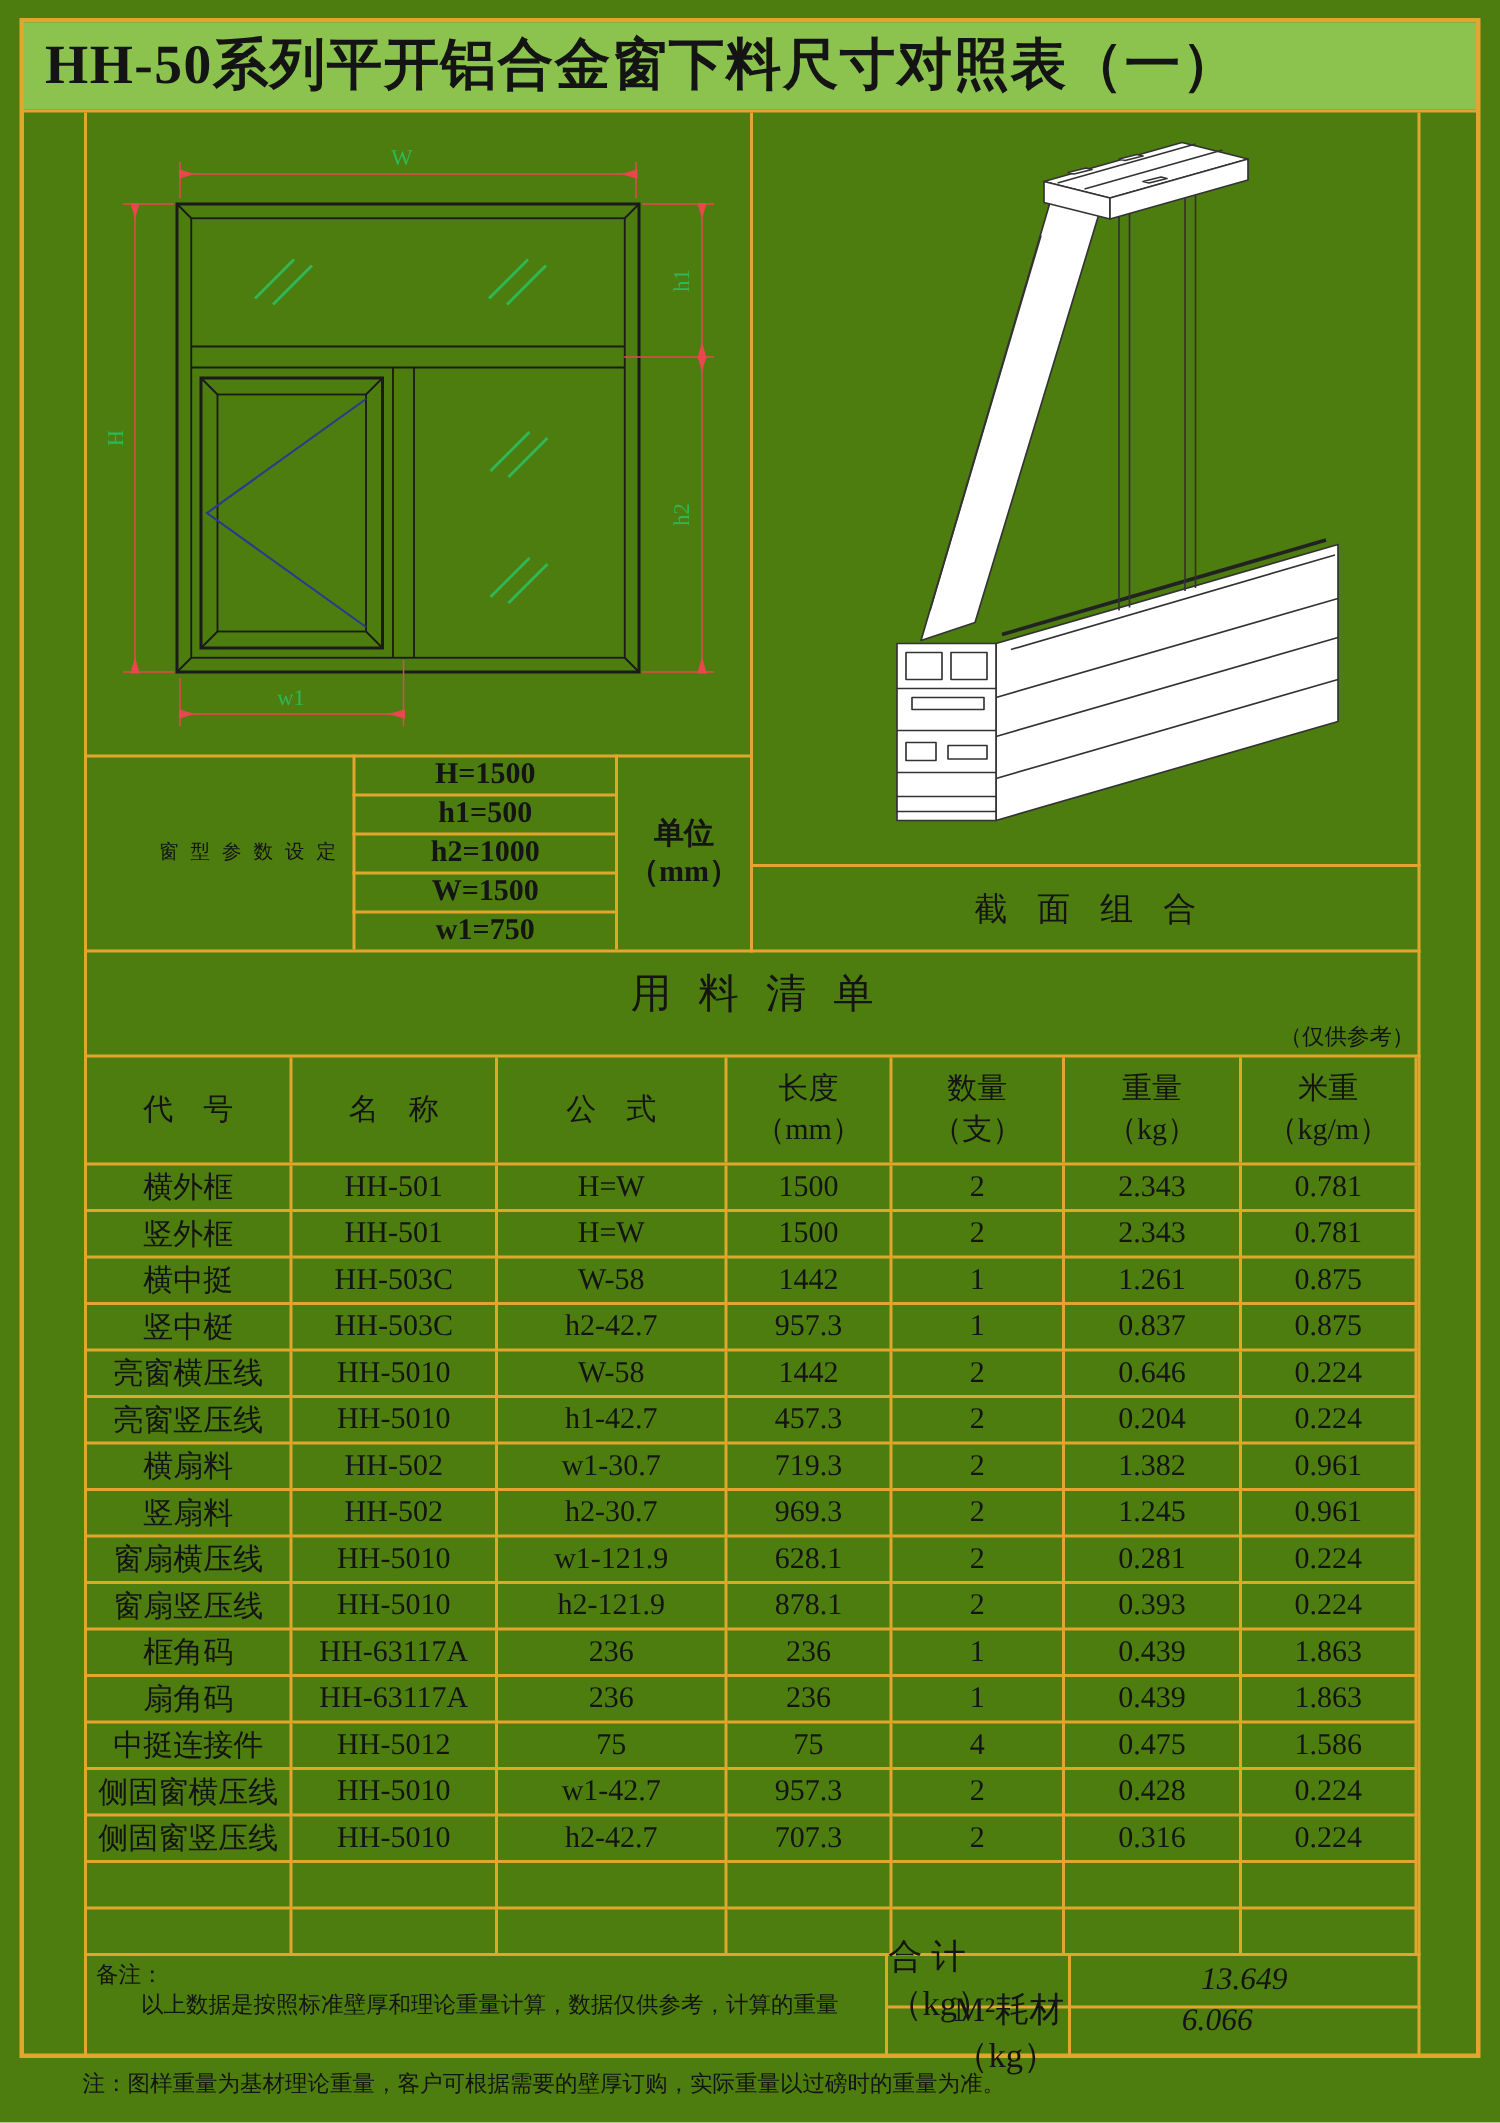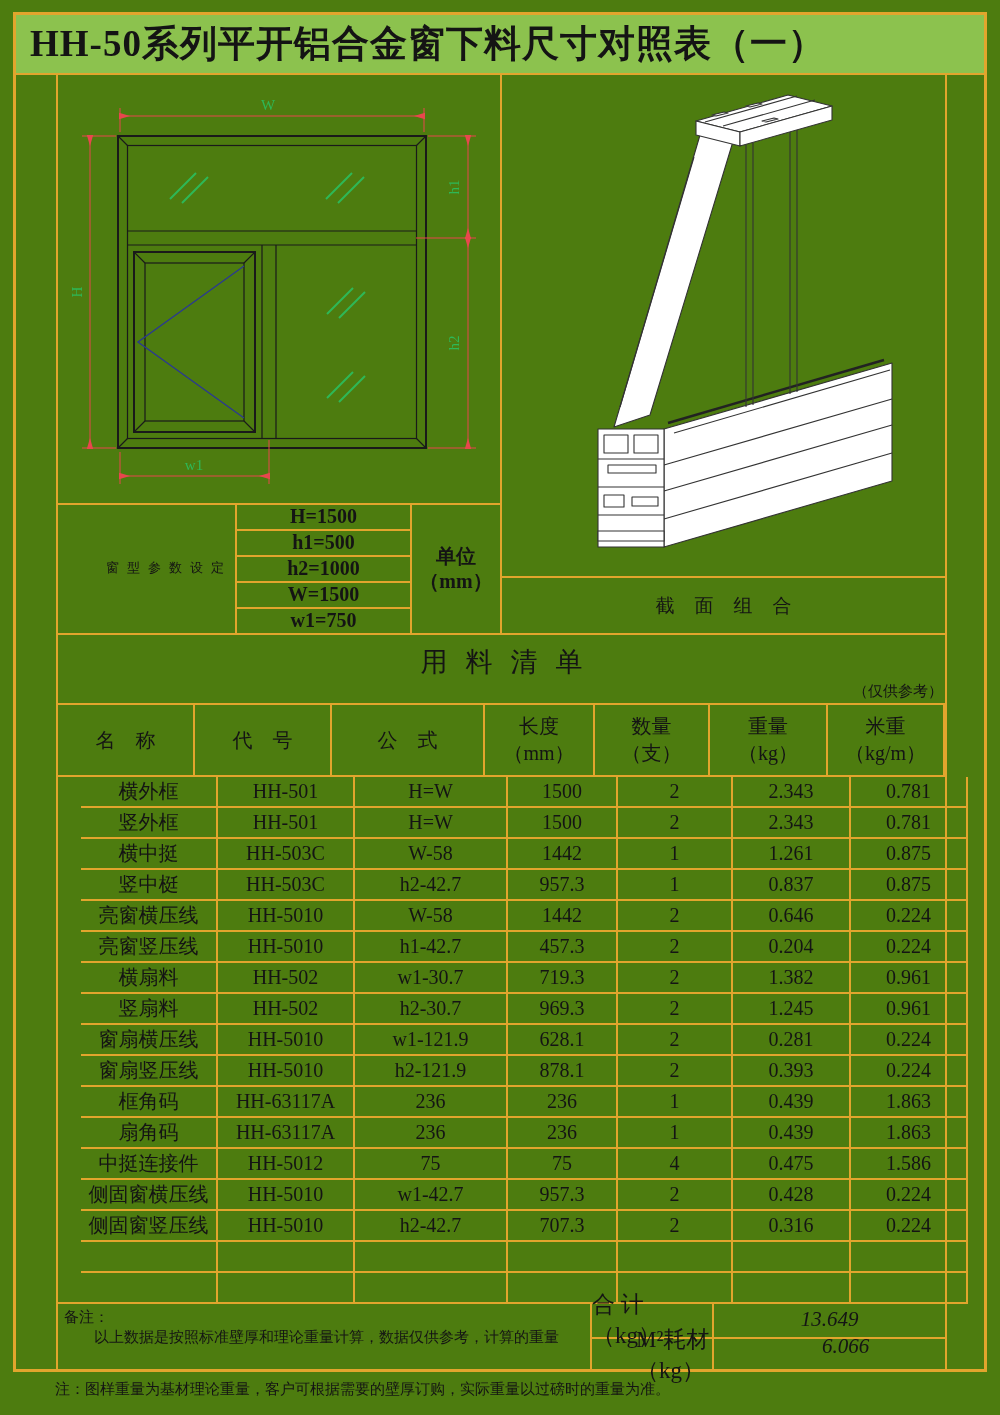--- a/index.html
+++ b/index.html
@@ -23,29 +23,29 @@
   .band .t{font-size:37px;font-weight:bold;line-height:57px;padding-left:14px;letter-spacing:1px;white-space:nowrap;}
   
   .hl{position:absolute;height:2px;background:var(--c-border);}
   .vl{position:absolute;width:2px;background:var(--c-border);}
   
   .cell{position:absolute;display:flex;align-items:center;justify-content:center;box-sizing:border-box;}
   .param-group{left:58px;top:503px;width:214px;height:130px;font-size:13px;letter-spacing:8px;text-indent:8px;text-align:center;}
   .param-values{position:absolute;left:237px;top:503px;width:173px;height:130px;display:grid;grid-auto-rows:26px;}
   .param-row{display:flex;align-items:center;justify-content:center;font-size:20px;font-weight:bold;}
   .unit-cell{left:412px;top:503px;width:88px;height:132px;flex-direction:column;font-size:20px;font-weight:bold;line-height:25px;justify-content:center;}
-  .xsec-caption{left:502px;top:578px;width:443px;height:55px;font-size:19px;letter-spacing:20px;text-indent:20px;}
+  .xsec-caption{left:502px;top:578px;width:443px;height:55px;font-size:22px;letter-spacing:20px;text-indent:20px;}
   .bom-title{left:58px;top:640px;width:887px;height:44px;font-size:27px;letter-spacing:18px;text-indent:18px;}
   .ref-note{position:absolute;left:58px;top:682px;width:885px;text-align:right;font-size:15px;}
   .bom-header{position:absolute;left:58px;top:705px;width:887px;height:70px;display:grid;
     grid-template-columns:137px 137px 153px 110px 115px 118px 117px;}
   .bom-hcell{display:flex;flex-direction:column;align-items:center;justify-content:center;
     border-right:2px solid var(--c-border);box-sizing:border-box;font-size:20px;line-height:27px;}
   .bom-rows{position:absolute;left:58px;top:777px;width:887px;height:527px;display:grid;
-    grid-template-columns:137px 137px 153px 110px 115px 118px 117px;grid-auto-rows:31px;padding-left:23px;}
+    grid-template-columns:137px 137px 153px 110px 115px 118px 117px;grid-auto-rows:31px;}
   .bom-cell{display:flex;align-items:center;justify-content:center;box-sizing:border-box;
     border-right:2px solid var(--c-border);border-bottom:2px solid var(--c-border);
     font-size:20px;white-space:nowrap;}
   .remarks{position:absolute;left:64px;top:1307px;width:522px;font-size:15px;line-height:20px;}
   .remarks .ind{text-indent:2em;}
   .sum-label{font-size:23px;}
   .sum-value{font-size:21px;font-style:italic;}
   .footnote{position:absolute;left:55px;top:1380px;width:910px;font-size:15px;}
   
   svg{position:absolute;overflow:visible;}
@@ -180,24 +180,24 @@
     <polygon class="ln" points="212,38 224,35 228,36 216,39"></polygon>
     <polygon class="ln" points="246,29 258,26 262,27 250,30"></polygon>
     <polygon class="ln" points="262,44 274,41 278,42 266,45"></polygon>
   </svg>
   <div class="cell xsec-caption">截面组合</div>
 
   <div class="cell bom-title">用料清单</div>
   <div class="ref-note">（仅供参考）</div>
   <div class="bom-header">
       <div class="bom-hcell">
+        <div>代　号</div>
+      </div>
+      <div class="bom-hcell">
         <div>名　称</div>
-      </div>
-      <div class="bom-hcell">
-        <div>代　号</div>
       </div>
       <div class="bom-hcell">
         <div>公　式</div>
       </div>
       <div class="bom-hcell">
         <div>长度</div>
         <div>（mm）</div>
       </div>
       <div class="bom-hcell">
         <div>数量</div>
@@ -334,17 +334,17 @@
       <div class="bom-cell"></div>
     </div>
 
   <div class="remarks">
     <div>备注：</div>
     <div class="ind">以上数据是按照标准壁厚和理论重量计算，数据仅供参考，计算的重量</div>
   </div>
   <div class="cell sum-label" style="left:592px;top:1302px;width:120px;height:35px;">合 计（kg）</div>
   <div class="cell sum-value" style="left:714px;top:1302px;width:231px;height:35px;">13.649</div>
   <div class="cell sum-label" style="left:592px;top:1337px;width:120px;height:35px;padding-left:44px;">M²耗材（kg）</div>
-  <div class="cell sum-value" style="left:730px;top:1337px;width:231px;height:18px;">6.066</div>
+  <div class="cell sum-value" style="left:696px;top:1337px;width:231px;height:18px;">6.066</div>
 
   <div class="footnote">注：图样重量为基材理论重量，客户可根据需要的壁厚订购，实际重量以过磅时的重量为准。</div>
 
 </div>
 
 </body></html>

